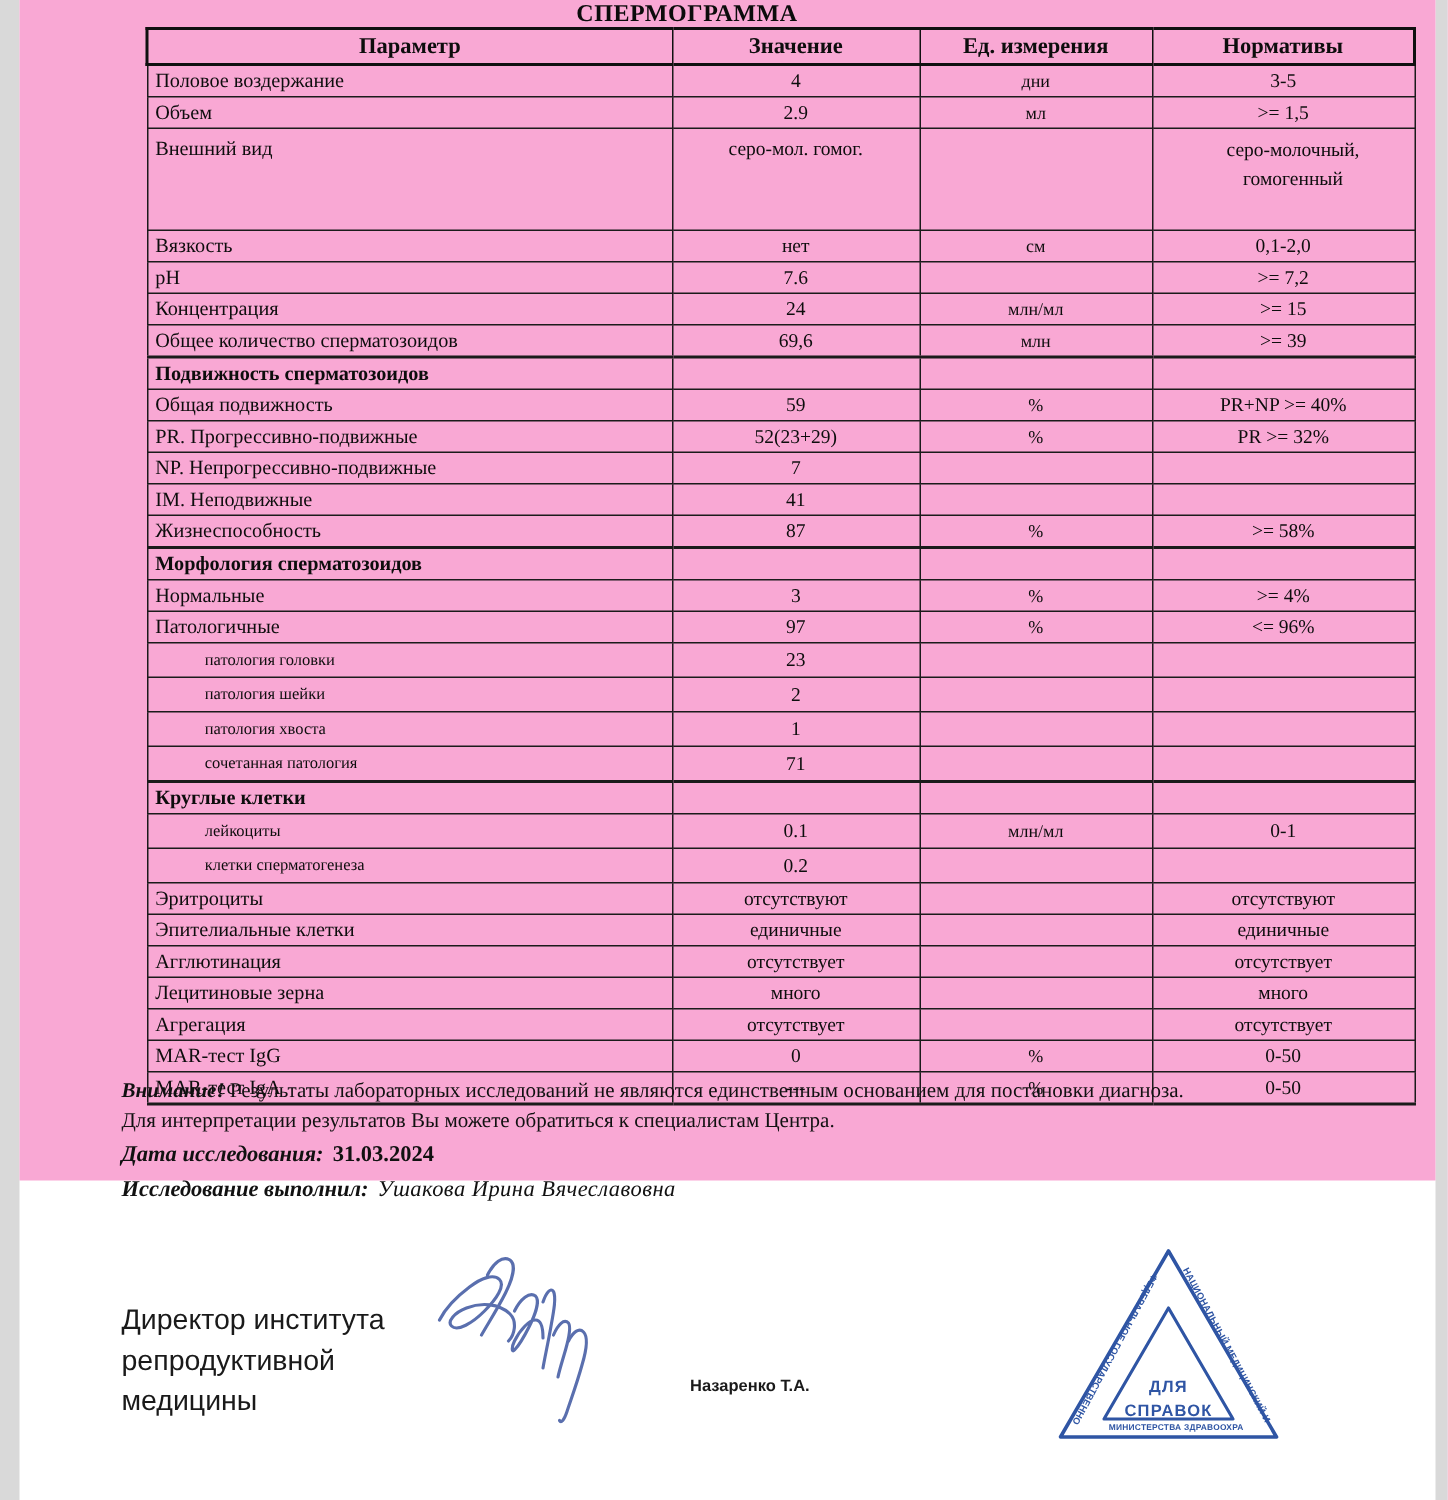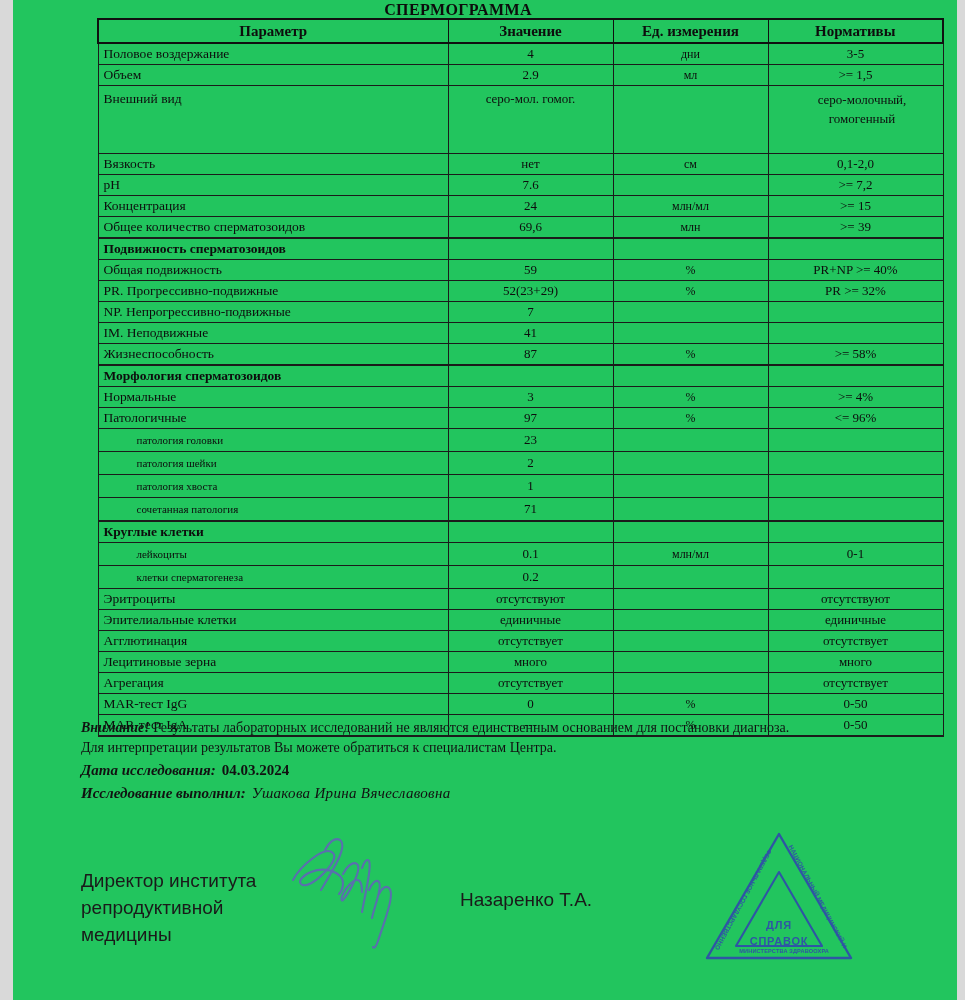--- a/index.html
+++ b/index.html
@@ -24,22 +24,22 @@
     background: #d9d9d9;
   }
   .page-edge.left  { left: 0;  width: 13px; }
   .page-edge.right { right: 0; width: 8px;  }
 
   .sheet {
     position: absolute;
     left: 13px;
     top: 0;
     width: 944px;
-    height: 1000px;
-    background: #22c55e;
+    height: 787px;
+    background: #f9a8d4;
   }
 
   
   .doc-title {
     position: absolute;
     left: 0;
     top: 1px;
     width: 890px;
     text-align: center;
     font-family: "Liberation Serif", "DejaVu Serif", serif;
@@ -165,25 +165,26 @@
     top: 868px;
     width: 200px;
     font-family: "Liberation Sans", "DejaVu Sans", sans-serif;
     font-size: 19px;
     line-height: 1.42;
     color: #1a1a1a;
   }
   .sig-name {
     position: absolute;
     left: 447px;
-    top: 889px;
+    top: 918px;
     font-family: "Liberation Sans", "DejaVu Sans", sans-serif;
-    font-size: 19px;
+    font-size: 11px;
     color: #1a1a1a;
     white-space: nowrap;
+    font-weight: bold;
   }
   .signature-mark {
     position: absolute;
     left: 272px;
     top: 828px;
     width: 130px;
     height: 125px;
   }
 
   
@@ -420,21 +421,21 @@
         </tbody>
     </table>
   </div>
 
   <div class="notes">
     <div class="line">
       <span class="em">Внимание!</span><span> Результаты лабораторных исследований не являются единственным основанием для постановки диагноза.</span>
     </div>
     <div class="line">Для интерпретации результатов Вы можете обратиться к специалистам Центра.</div>
     <div class="kv">
-      <span class="lbl">Дата исследования:</span><span class="val-date">04.03.2024</span>
+      <span class="lbl">Дата исследования:</span><span class="val-date">31.03.2024</span>
     </div>
     <div class="kv">
       <span class="lbl">Исследование выполнил:</span><span class="val-name">Ушакова  Ирина  Вячеславовна</span>
     </div>
   </div>
 
   <div class="sig-role">
     <div>Директор института</div>
     <div>репродуктивной</div>
     <div>медицины</div>

